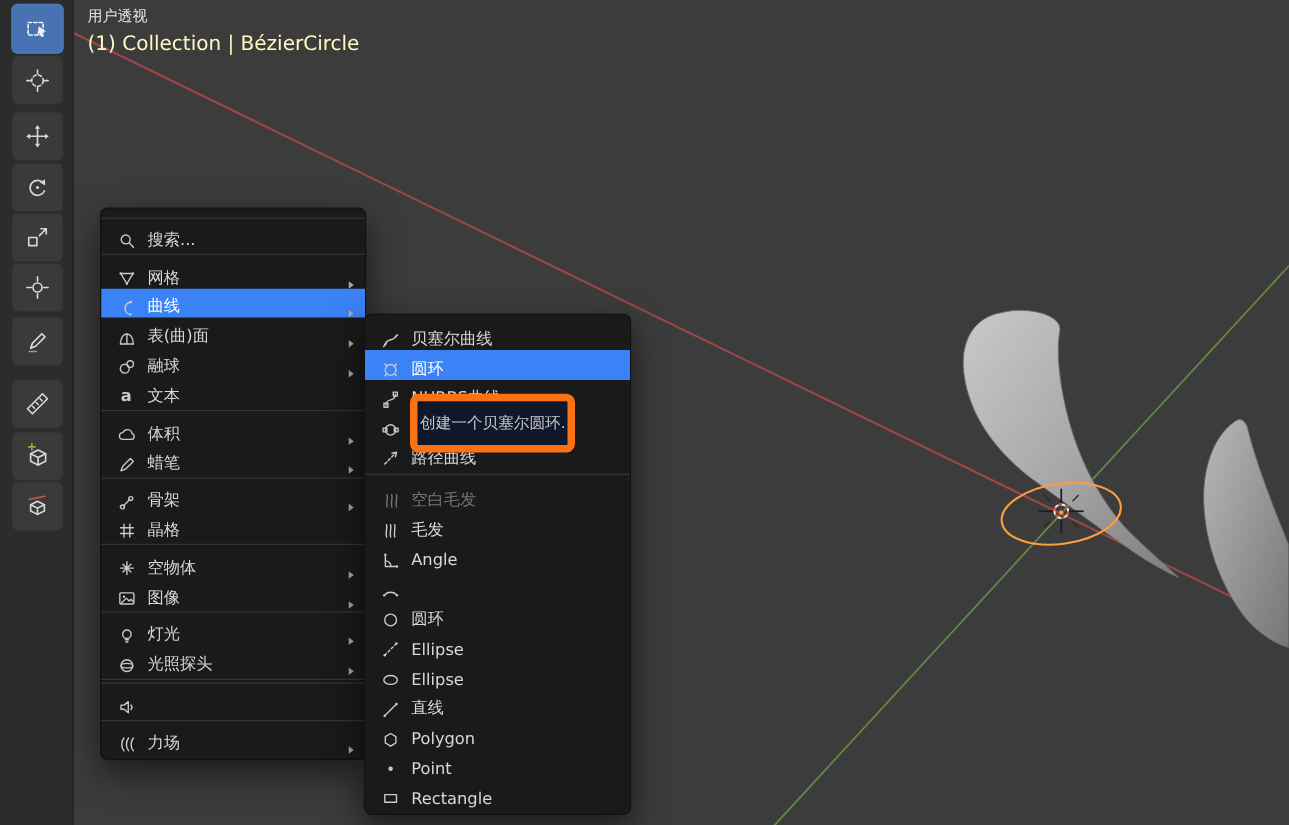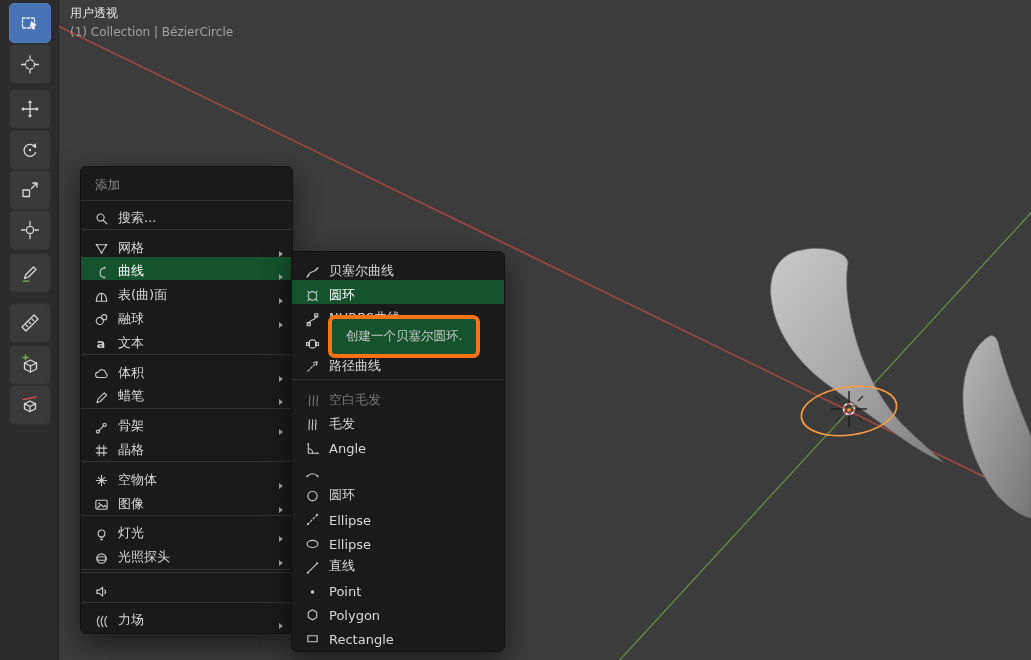--- a/index.html
+++ b/index.html
@@ -1,50 +1,50 @@
 <!DOCTYPE html>
 <html><head>
 <meta charset="utf-8">
 <style>
   html,body{margin:0;padding:0}
   body{width:1031px;height:660px;overflow:hidden;position:relative;background:#3c3c3c;
        font-family:"DejaVu Sans","Liberation Sans",sans-serif;-webkit-font-smoothing:antialiased}
   #scene{position:absolute;left:0;top:0;z-index:0}
   .vp-label{position:absolute;left:70px;top:5px;font-size:12px;color:#e5e5e5;z-index:1}
-  .vp-crumb{position:absolute;left:70px;top:25px;font-size:12px;color:#a3a3a3;z-index:1}
+  .vp-crumb{position:absolute;left:70px;top:25px;font-size:16px;color:#fef9c3;z-index:1}
   
   .toolbar{position:absolute;left:0;top:0;width:58px;height:660px;background:#2c2c2c;
            border-right:1px solid #222;z-index:2}
   .tool-btn{position:absolute;left:9px;width:40px;height:38px;background:#3a3a3a;
             border:1px solid #2f2f2f;border-radius:5px;display:flex;align-items:center;justify-content:center}
   .tool-btn.active{background:#4772b3;border-color:#4f7cbd}
   .tool-btn svg{width:22px;height:22px;stroke:#d8d8d8;fill:none;stroke-width:1.3;stroke-linecap:round;stroke-linejoin:round}
   .tool-btn.active svg{stroke:#f2f2f2}
   
   .menu{position:absolute;background:rgba(26,26,26,0.98);border:1px solid #111;border-radius:6px;
         box-shadow:0 10px 28px rgba(0,0,0,.55);padding:4px 0;z-index:5}
   .menu-title{font-size:12.5px;color:#8f8f8f;padding:6px 14px 5px;height:15px}
   .menu-sep{height:1px;background:#343434;margin:2.5px 0}
   .curve-menu .menu-sep{margin:4.5px 0}
   .menu-item{display:flex;align-items:flex-end;height:23.8px;padding:0 9px 0 12px;gap:9px;
              font-size:13px;color:#d8d8d8;white-space:nowrap;cursor:default}
-  .menu-item.hl{background:#14532d;color:#fff}
+  .menu-item.hl{background:#3b82f6;color:#fff}
   .menu-item.disabled{color:#767676}
   .menu-item.disabled .mi-icon svg{stroke:#767676}
   .mi-icon{width:16px;height:16px;flex:0 0 16px;display:flex;align-items:center;justify-content:center}
   .mi-icon svg{width:15px;height:15px;stroke:#c9c9c9;fill:none;stroke-width:1.2;stroke-linecap:round;stroke-linejoin:round}
   .mi-icon .glyph{font-size:13px;color:#c9c9c9;line-height:1;font-weight:bold}
   .mi-label{flex:1 1 auto}
   .mi-arrow{width:0;height:0;border-left:4.5px solid #a8a8a8;border-top:3.5px solid transparent;
             border-bottom:3.5px solid transparent;margin-left:6px}
   .add-menu{left:80px;top:166px;width:211px}
   .curve-menu{left:291px;top:251px;width:212px}
   
-  .tooltip{position:absolute;left:328px;top:315px;z-index:9;background:#14532d;border:4px solid #f97316;
-           border-radius:7px;color:#c8c8c8;font-size:12.5px;padding:9px 14px;white-space:nowrap}
+  .tooltip{position:absolute;left:328px;top:315px;z-index:9;background:#0f172a;border:6px solid #f97316;
+           border-radius:7px;color:#c8c8c8;font-size:12.5px;padding:9px 2px;white-space:nowrap}
 </style>
 </head>
 <body>
 
 <svg id="scene" width="1031" height="660" viewBox="0 0 1031 660">
   <defs>
     <linearGradient id="petalG1" x1="0" y1="0" x2="1" y2="1">
       <stop offset="0" stop-color="#c9c9c9"></stop>
         <stop offset="0.55" stop-color="#a6a6a6"></stop>
         <stop offset="1" stop-color="#7c7c7c"></stop>
@@ -139,21 +139,20 @@
   <div class="tool-btn" style="top:385px">
     <svg viewBox="0 0 22 22">
       <path d="M11 7 L16.5 9.8 V14.8 L11 17.5 L5.5 14.8 V9.8 Z"></path>
       <path d="M5.5 9.8 L11 12.5 L16.5 9.8 M11 12.5 V17.5"></path>
       <path d="M4.5 5.5 L17 3" stroke="#d05050"></path>
     </svg>
   </div>
 </div>
 
 <div class="menu add-menu">
-  <div class="menu-title">添加</div>
   <div class="menu-sep"></div>
 
   <div class="menu-item">
     <span class="mi-icon">
         <svg viewBox="0 0 16 16">
           <circle cx="7" cy="7" r="3.8"></circle>
           <path d="M9.9 9.9 L13.6 13.6"></path>
         </svg>
       </span>
     <span class="mi-label">搜索...</span>
@@ -437,32 +436,32 @@
           <path d="M3 13.5 L13 3.5"></path>
           <circle cx="3" cy="13.5" r="1.1" fill="#c9c9c9" stroke="none"></circle>
           <circle cx="13" cy="3.5" r="1.1" fill="#c9c9c9" stroke="none"></circle>
         </svg>
       </span>
     <span class="mi-label">直线</span>
   </div>
   <div class="menu-item">
     <span class="mi-icon">
         <svg viewBox="0 0 16 16">
+          <polygon points="8,3 12.5,5.6 12.5,11 8,13.8 3.5,11 3.5,5.6"></polygon>
+        </svg>
+      </span>
+    <span class="mi-label">Polygon</span>
+  </div>
+  <div class="menu-item">
+    <span class="mi-icon">
+        <svg viewBox="0 0 16 16">
           <circle cx="8" cy="8.5" r="1.9" fill="#c9c9c9" stroke="none"></circle>
         </svg>
       </span>
     <span class="mi-label">Point</span>
-  </div>
-  <div class="menu-item">
-    <span class="mi-icon">
-        <svg viewBox="0 0 16 16">
-          <polygon points="8,3 12.5,5.6 12.5,11 8,13.8 3.5,11 3.5,5.6"></polygon>
-        </svg>
-      </span>
-    <span class="mi-label">Polygon</span>
   </div>
   <div class="menu-item">
     <span class="mi-icon">
         <svg viewBox="0 0 16 16">
           <rect x="3" y="5" width="10" height="6.5"></rect>
         </svg>
       </span>
     <span class="mi-label">Rectangle</span>
   </div>
 </div>

